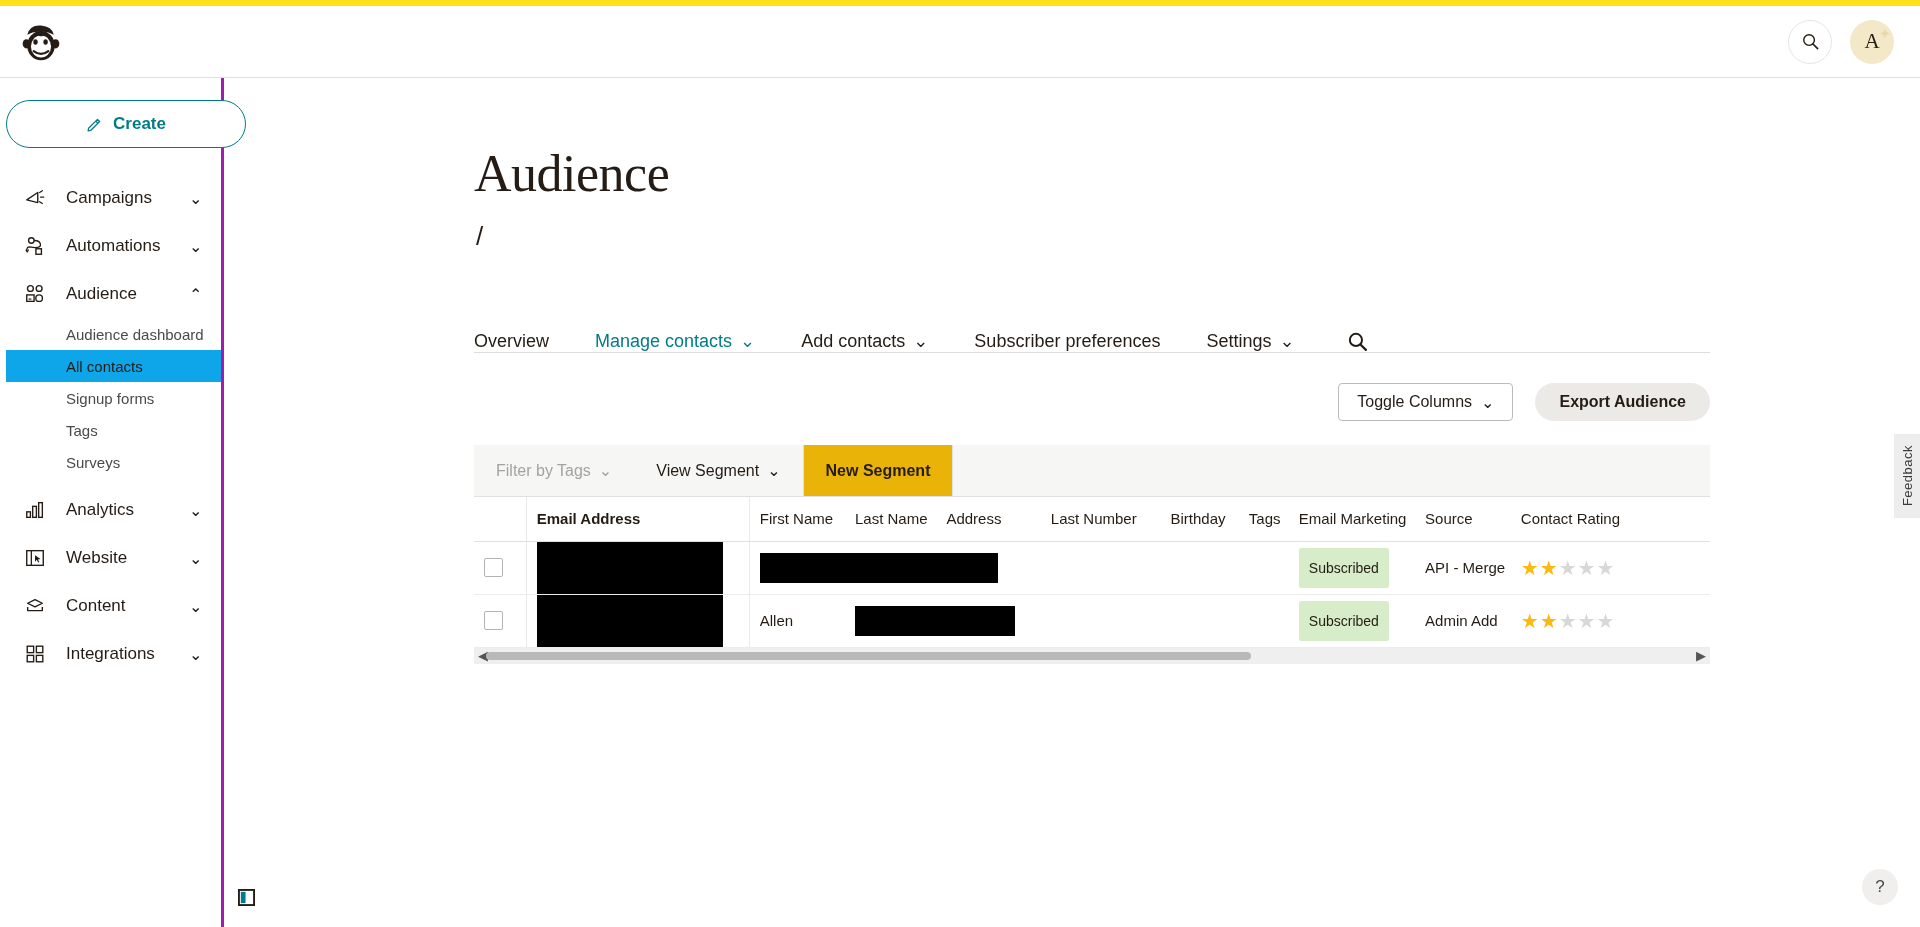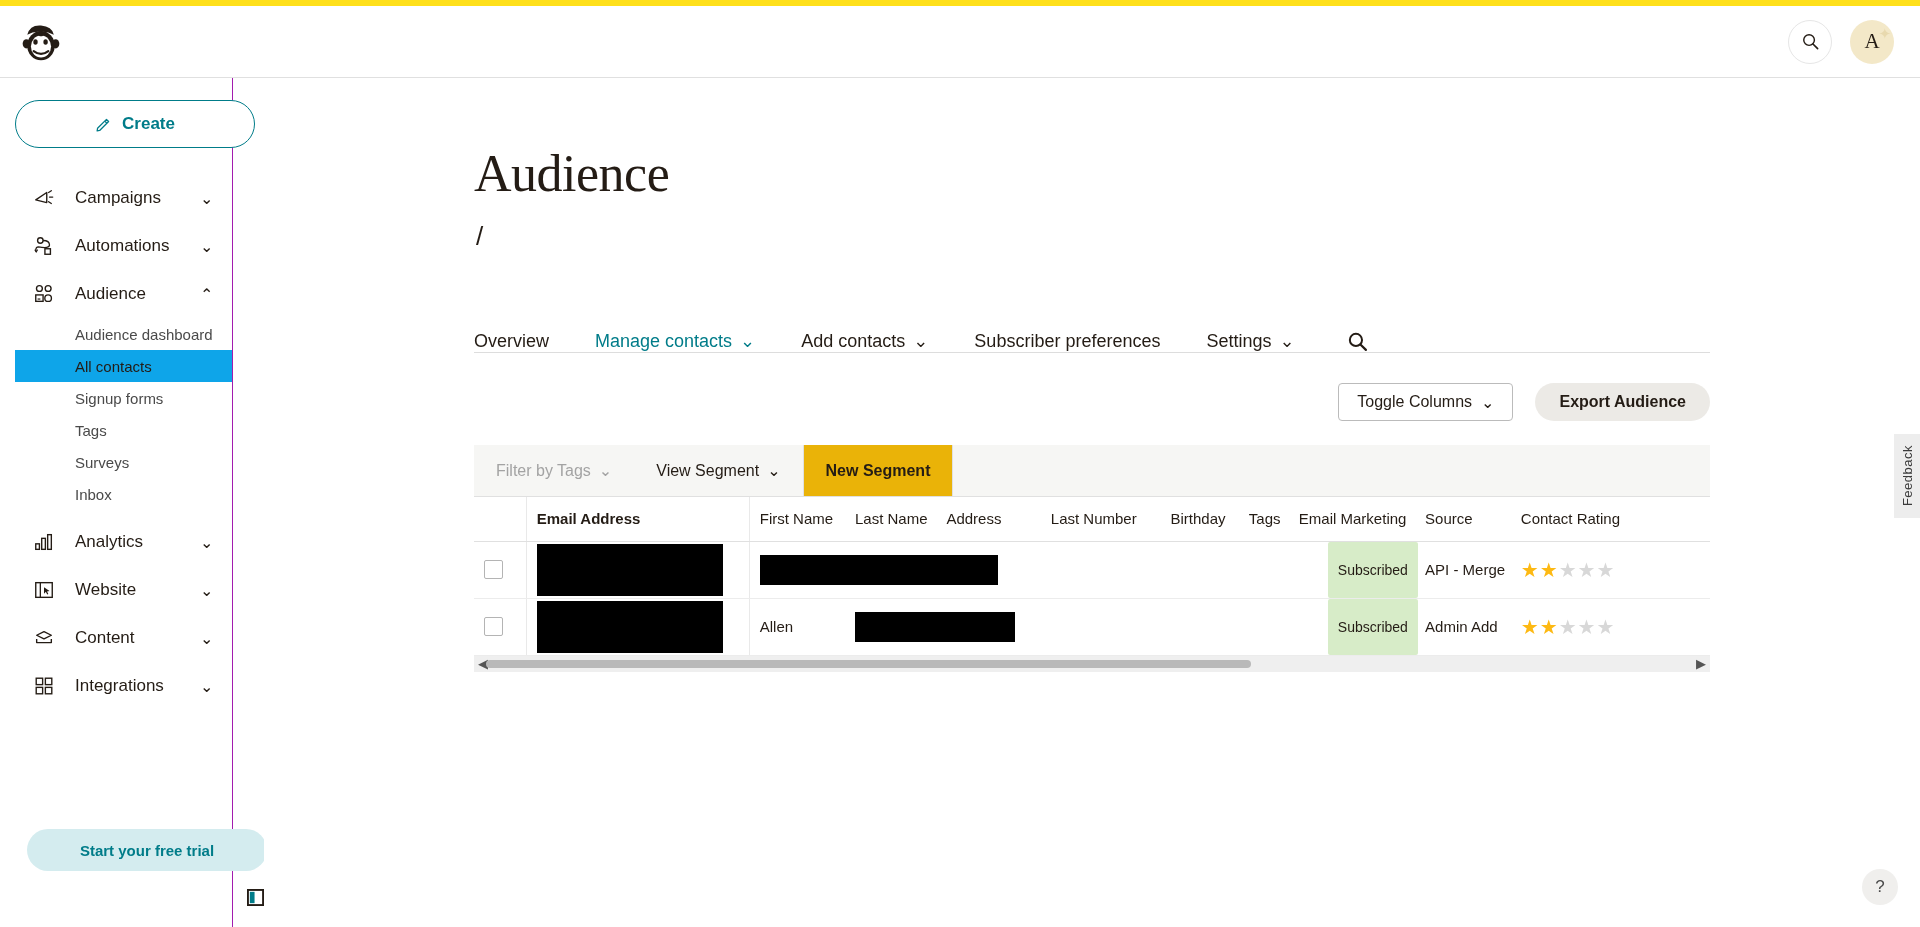--- a/index.html
+++ b/index.html
@@ -30,22 +30,22 @@
     background: #f3e8c8;
     display: flex; align-items: center; justify-content: center;
     font-family: "Liberation Serif", serif; font-size: 21px; color: #241c15; cursor: pointer;
     overflow: hidden; position: relative;
   }
   .avatar .letter { position: relative; z-index: 2; }
   .avatar .sparkle { position: absolute; right: 3px; top: 5px; font-size: 15px; color: #e8d9ae; z-index: 1; }
 
   
   .sidebar {
-    position: absolute; top: 78px; left: 15px; width: 218px; height: 849px;
-    background: #fff; border-right: 1px solid #a21caf;
+    position: absolute; top: 78px; left: 6px; width: 218px; height: 849px;
+    background: #fff; border-right: 3px solid #a21caf;
   }
   .create-btn {
     margin: 22px auto 0; width: 240px; height: 48px;
     border: 1px solid #007c89; border-radius: 24px; background: #fff;
     display: flex; align-items: center; justify-content: center; gap: 10px;
     color: #007c89; font-size: 17px; font-weight: bold; cursor: pointer;
   }
   .nav { margin-top: 26px; }
   .nav-item {
     display: flex; align-items: center; height: 48px;
@@ -133,21 +133,21 @@
     height: 50px; font-size: 15px; color: #241c15; padding: 0 10px;
     border-bottom: 1px solid #ececec; vertical-align: middle; white-space: nowrap;
   }
   .tbl td.chk-c { border-right: 1px solid #e9e9e9; }
   .tbl td.email-c { border-right: 1px solid #e9e9e9; position: relative; }
   .chkbox { width: 19px; height: 19px; border: 1px solid #b4b4b4; border-radius: 2px; background: #fff; cursor: pointer; }
   .redact { background: #000; height: 52px; display: block; }
   .redact.sm { height: 30px; }
   .badge {
     display: inline-block; background: #d7ecc8; color: #241c15;
-    font-size: 14px; padding: 20px 10px; border-radius: 2px; margin-left: 29px;
+    font-size: 14px; padding: 12px 10px; border-radius: 2px;
   }
   .stars { display: flex; gap: 1px; }
   .star { font-size: 20px; line-height: 1; }
   .star.on { color: #fdb913; }
   .star.off { color: #d8d8d8; }
   .hscroll { height: 16px; background: #efefef; display: flex; align-items: center; position: relative; }
   .hscroll .thumb { position: absolute; left: 12px; top: 4px; height: 8px; width: 765px; background: #b9b9b9; border-radius: 4px; }
   .hscroll .arrow { position: absolute; font-size: 13px; color: #555; }
   .hscroll .arrow.l { left: 4px; }
   .hscroll .arrow.r { right: 4px; }
@@ -261,23 +261,20 @@
     </div>
     <div class="sub-item">
       <span>Signup forms</span>
     </div>
     <div class="sub-item">
       <span>Tags</span>
     </div>
     <div class="sub-item">
       <span>Surveys</span>
     </div>
-    <div class="sub-item">
-      <span>Inbox</span>
-    </div>
 
     <div class="nav-item" style="margin-top:8px">
       <span class="ico">
         <svg width="22" height="22" viewBox="0 0 24 24">
           <rect x="3" y="14" width="4" height="6" fill="none" stroke="#241c15" stroke-width="1.5"></rect>
           <rect x="9.5" y="8" width="4" height="12" fill="none" stroke="#241c15" stroke-width="1.5"></rect>
           <rect x="16" y="4" width="4" height="16" fill="none" stroke="#241c15" stroke-width="1.5"></rect>
         </svg>
       </span>
       <span class="nav-label">Analytics</span>
@@ -314,23 +311,20 @@
           <rect x="13.5" y="3.5" width="7" height="7" fill="none" stroke="#241c15" stroke-width="1.5"></rect>
           <rect x="3.5" y="13.5" width="7" height="7" fill="none" stroke="#241c15" stroke-width="1.5"></rect>
           <rect x="13.5" y="13.5" width="7" height="7" fill="none" stroke="#241c15" stroke-width="1.5"></rect>
         </svg>
       </span>
       <span class="nav-label">Integrations</span>
       <span class="chev">⌄</span>
     </div>
   </div>
 
-  <div class="trial-btn">
-    <span>Start your free trial</span>
-  </div>
   <div class="collapse-icon">
     <svg width="17" height="17" viewBox="0 0 18 18">
       <rect x="1" y="1" width="16" height="16" fill="#fff" stroke="#241c15" stroke-width="2"></rect>
       <rect x="3" y="3" width="5" height="12" fill="#007c89"></rect>
     </svg>
   </div>
 </div>
 
 <div class="main">
 

